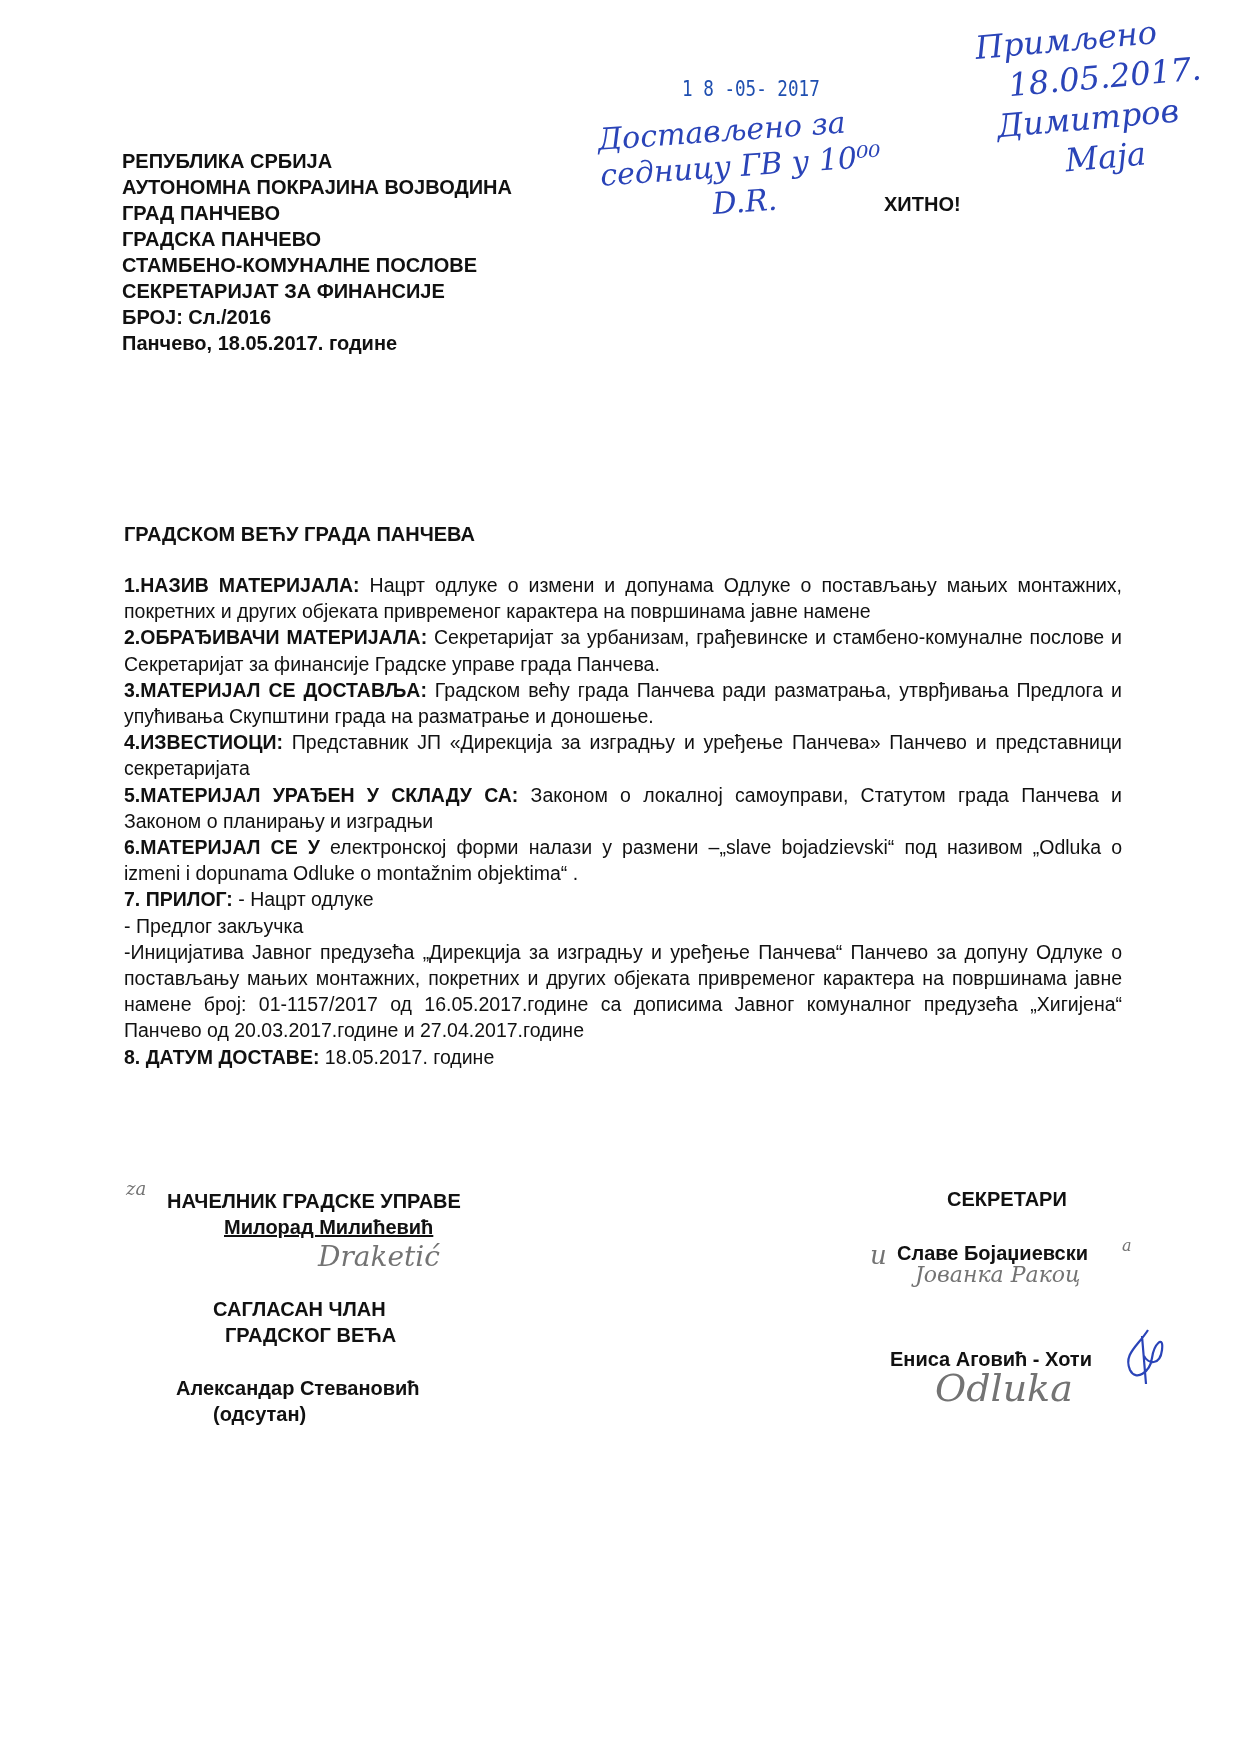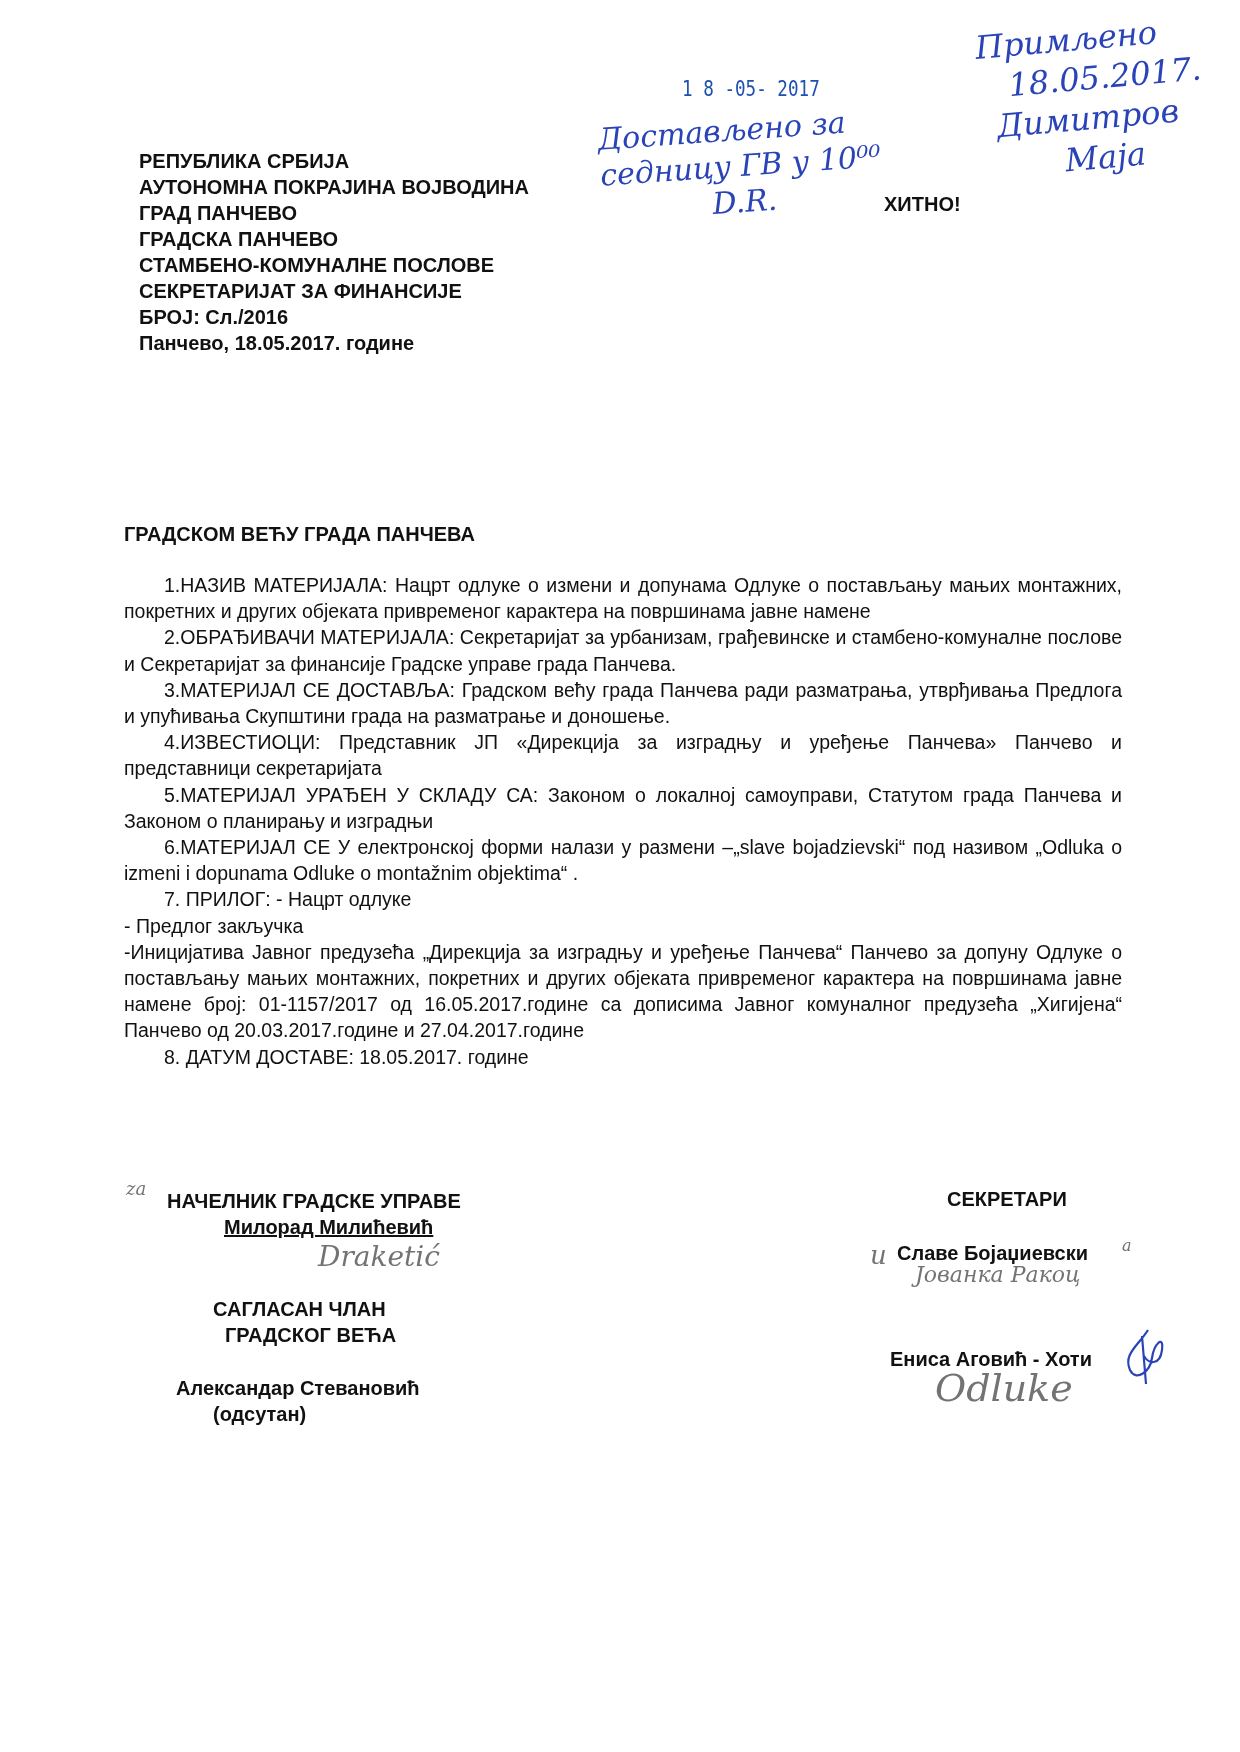--- a/index.html
+++ b/index.html
@@ -1,30 +1,30 @@
 <!DOCTYPE html>
 <html><head>
   <meta charset="utf-8">
   <style>
     html, body { margin: 0; padding: 0; background: #ffffff; }
     body { width: 1240px; height: 1752px; position: relative; overflow: hidden;
            font-family: "Liberation Sans", sans-serif; color: #111; }
     .abs { position: absolute; }
-    .header-block { left: 122px; top: 148px; font-weight: bold; font-size: 20px; line-height: 26px; margin-left: 17px; }
+    .header-block { left: 122px; top: 148px; font-weight: bold; font-size: 20px; line-height: 26px; }
     .header-block div { white-space: nowrap; }
     .urgent { left: 884px; top: 193px; font-weight: bold; font-size: 20px; }
     .stamp { left: 682px; top: 76px; color: #1f4fb0; font-family: "DejaVu Sans Mono", monospace;
              font-size: 22px; letter-spacing: 0px; transform: scaleX(0.8); transform-origin: left; }
     .hw { color: #2a44b8; font-family: "DejaVu Serif", serif; font-style: italic; }
     .hw-note1 { left: 600px; top: 112px; font-size: 30px; line-height: 36px; transform: rotate(-4deg); }
     .hw-note2 { left: 980px; top: 18px; font-size: 32px; line-height: 40px; transform: rotate(-5deg); }
     .addressee { left: 124px; top: 523px; font-weight: bold; font-size: 20px; }
     .body-text { left: 124px; top: 572px; width: 998px; font-size: 19.5px; line-height: 26.2px; text-align: justify; }
     .body-text p { margin: 0; }
-    .body-text b { font-weight: normal; margin-left: 40px; }
+    .body-text b { font-weight: bold; }
     .sig { font-weight: bold; font-size: 20px; line-height: 26px; white-space: nowrap; }
     .hw-sig { color: #737373; font-family: "DejaVu Serif", serif; font-style: italic; white-space: nowrap; }
   </style>
 </head>
 <body>
 
 <div class="abs stamp">1 8 -05- 2017</div>
 
 <div class="abs hw hw-note1">
   <div>Достављено за</div>
@@ -77,18 +77,18 @@
 <div class="abs sig" style="left:176px; top:1375px;">Александар Стевановић</div>
 <div class="abs sig" style="left:213px; top:1401px;">(одсутан)</div>
 
 <div class="abs sig" style="left:947px; top:1186px;">СЕКРЕТАРИ</div>
 <div class="abs hw-sig" style="left:870px; top:1240px; font-size:26px;">u</div>
 <div class="abs sig" style="left:897px; top:1240px;">Славе Бојаџиевски</div>
 <div class="abs hw-sig" style="left:1122px; top:1236px; font-size:16px;">a</div>
 <div class="abs hw-sig" style="left:915px; top:1262px; font-size:22px;">Јованка Ракоц</div>
 
 <div class="abs sig" style="left:890px; top:1346px;">Ениса Аговић - Хоти</div>
-<div class="abs hw-sig" style="left:935px; top:1366px; font-size:38px;">Odluke</div>
+<div class="abs hw-sig" style="left:935px; top:1366px; font-size:38px;">Odluka</div>
 <div class="abs" style="left:1118px; top:1326px;">
   <svg width="52" height="60" viewBox="0 0 52 60">
       <path d="M30 4 C20 20,5 28,12 44 C18 56,32 46,34 32 C36 18,46 8,44 24 C42 40,30 38,26 30 M24 10 L28 58" fill="none" stroke="#2a44b8" stroke-width="2.2"></path>
     </svg>
 </div>
 
 </body></html>

